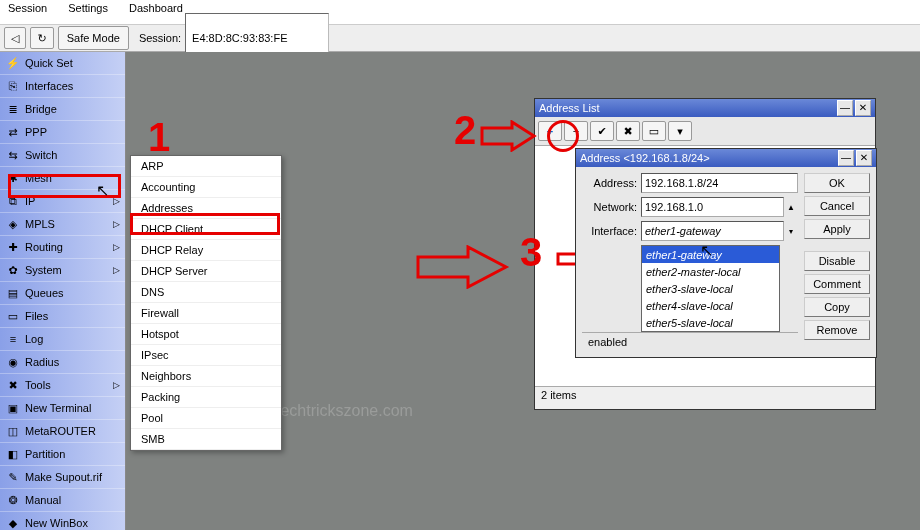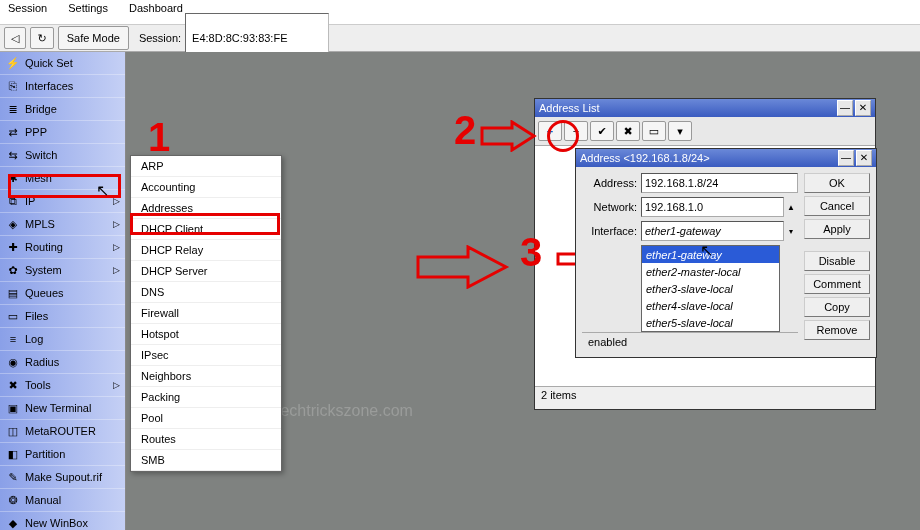--- a/index.html
+++ b/index.html
@@ -173,21 +173,20 @@
       <div class="submenu-item">DHCP Client</div>
       <div class="submenu-item">DHCP Relay</div>
       <div class="submenu-item">DHCP Server</div>
       <div class="submenu-item">DNS</div>
       <div class="submenu-item">Firewall</div>
       <div class="submenu-item">Hotspot</div>
       <div class="submenu-item">IPsec</div>
       <div class="submenu-item">Neighbors</div>
       <div class="submenu-item">Packing</div>
       <div class="submenu-item">Pool</div>
-      <div class="submenu-item">Routes</div>
       <div class="submenu-item">SMB</div>
     </div>
 
   <div class="win alist">
     <div class="win-title">
       <span class="t">Address List</span>
       <span class="win-ctrl">—</span>
       <span class="win-ctrl">✕</span>
     </div>
     <div class="alist-tb">

